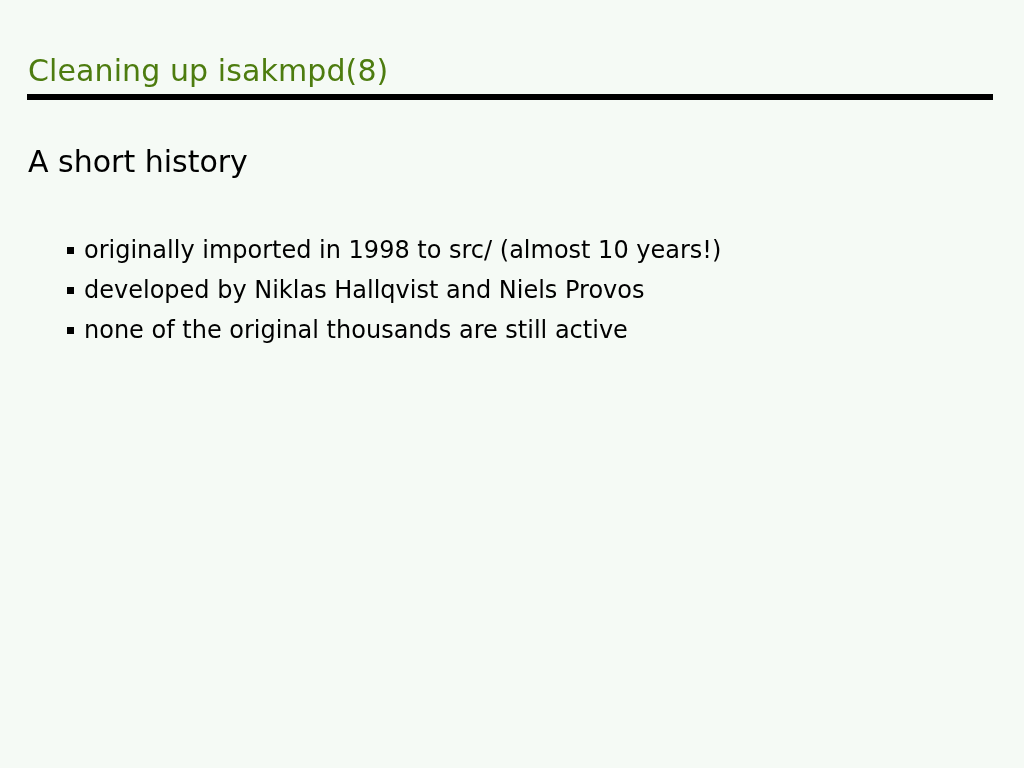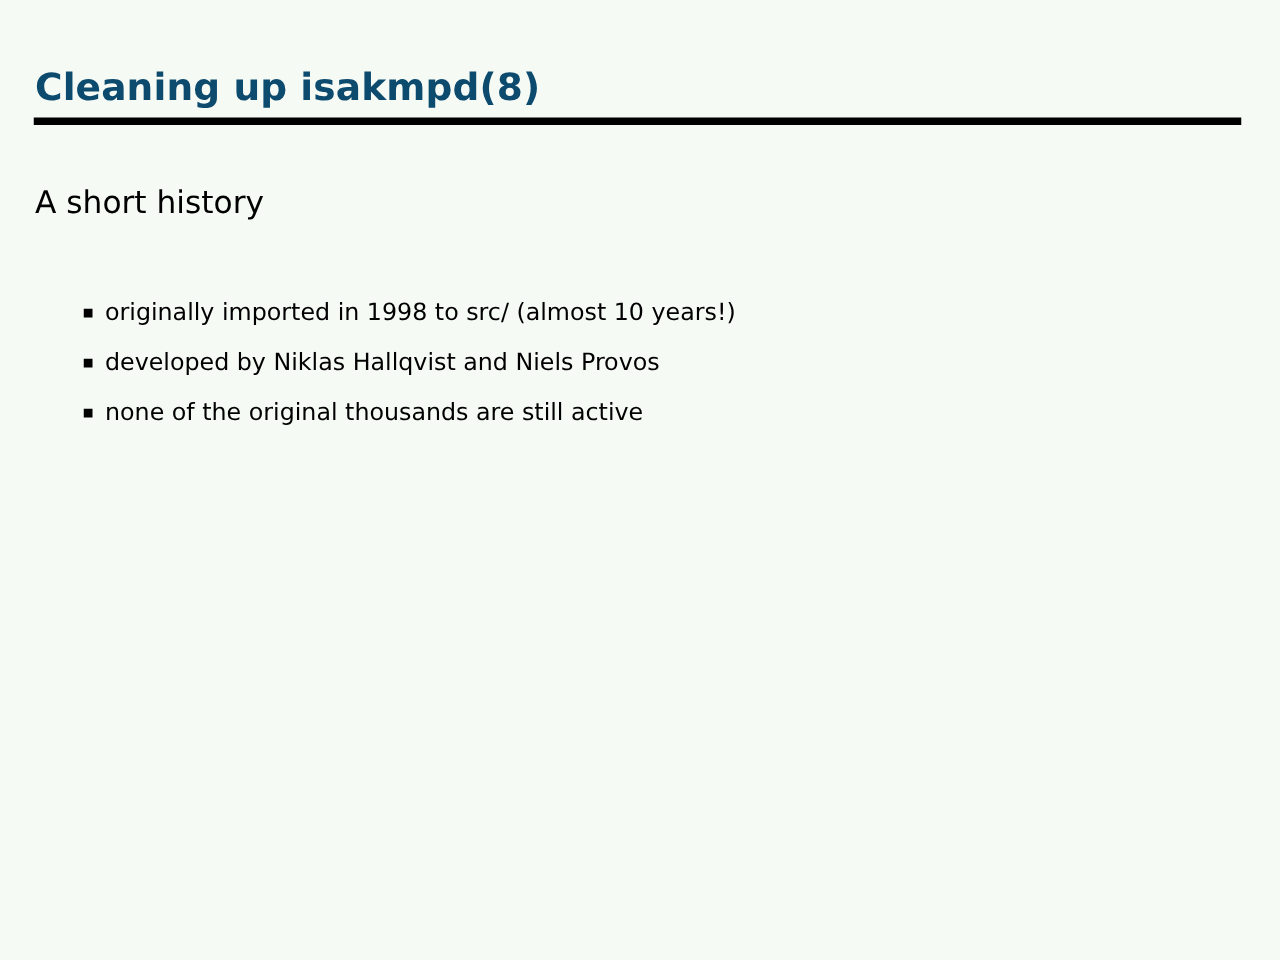--- a/index.html
+++ b/index.html
@@ -20,56 +20,56 @@
     height: 768px;
     background: #f5faf5;
     box-sizing: border-box;
   }
   .slide-title {
     position: absolute;
     left: 28px;
     top: 52px;
     font-size: 30px;
     line-height: 38px;
-    font-weight: 700;
+    font-weight: 400;
     letter-spacing: 0.1px;
-    color: #0c4a6e;
+    color: #4d7c0f;
     white-space: nowrap;
   }
   .title-rule {
     position: absolute;
     left: 27px;
     top: 94px;
     width: 966px;
     height: 6px;
     background: #000000;
   }
   .subtitle {
     position: absolute;
     left: 28px;
     top: 146px;
-    font-size: 25px;
+    font-size: 30px;
     line-height: 32px;
     font-weight: 400;
     color: #000000;
     white-space: nowrap;
   }
   .bullet-list {
     position: absolute;
     left: 66px;
     top: 230px;
     width: 900px;
     margin: 0;
     padding: 0;
     list-style: none;
   }
   .bullet-item {
     position: relative;
     padding-left: 18px;
-    font-size: 19px;
+    font-size: 24px;
     line-height: 40px;
     font-weight: 400;
     color: #000000;
     max-width: 876px;
   }
   .bullet-item .bullet-marker {
     position: absolute;
     left: 1px;
     top: 17px;
     width: 7px;

